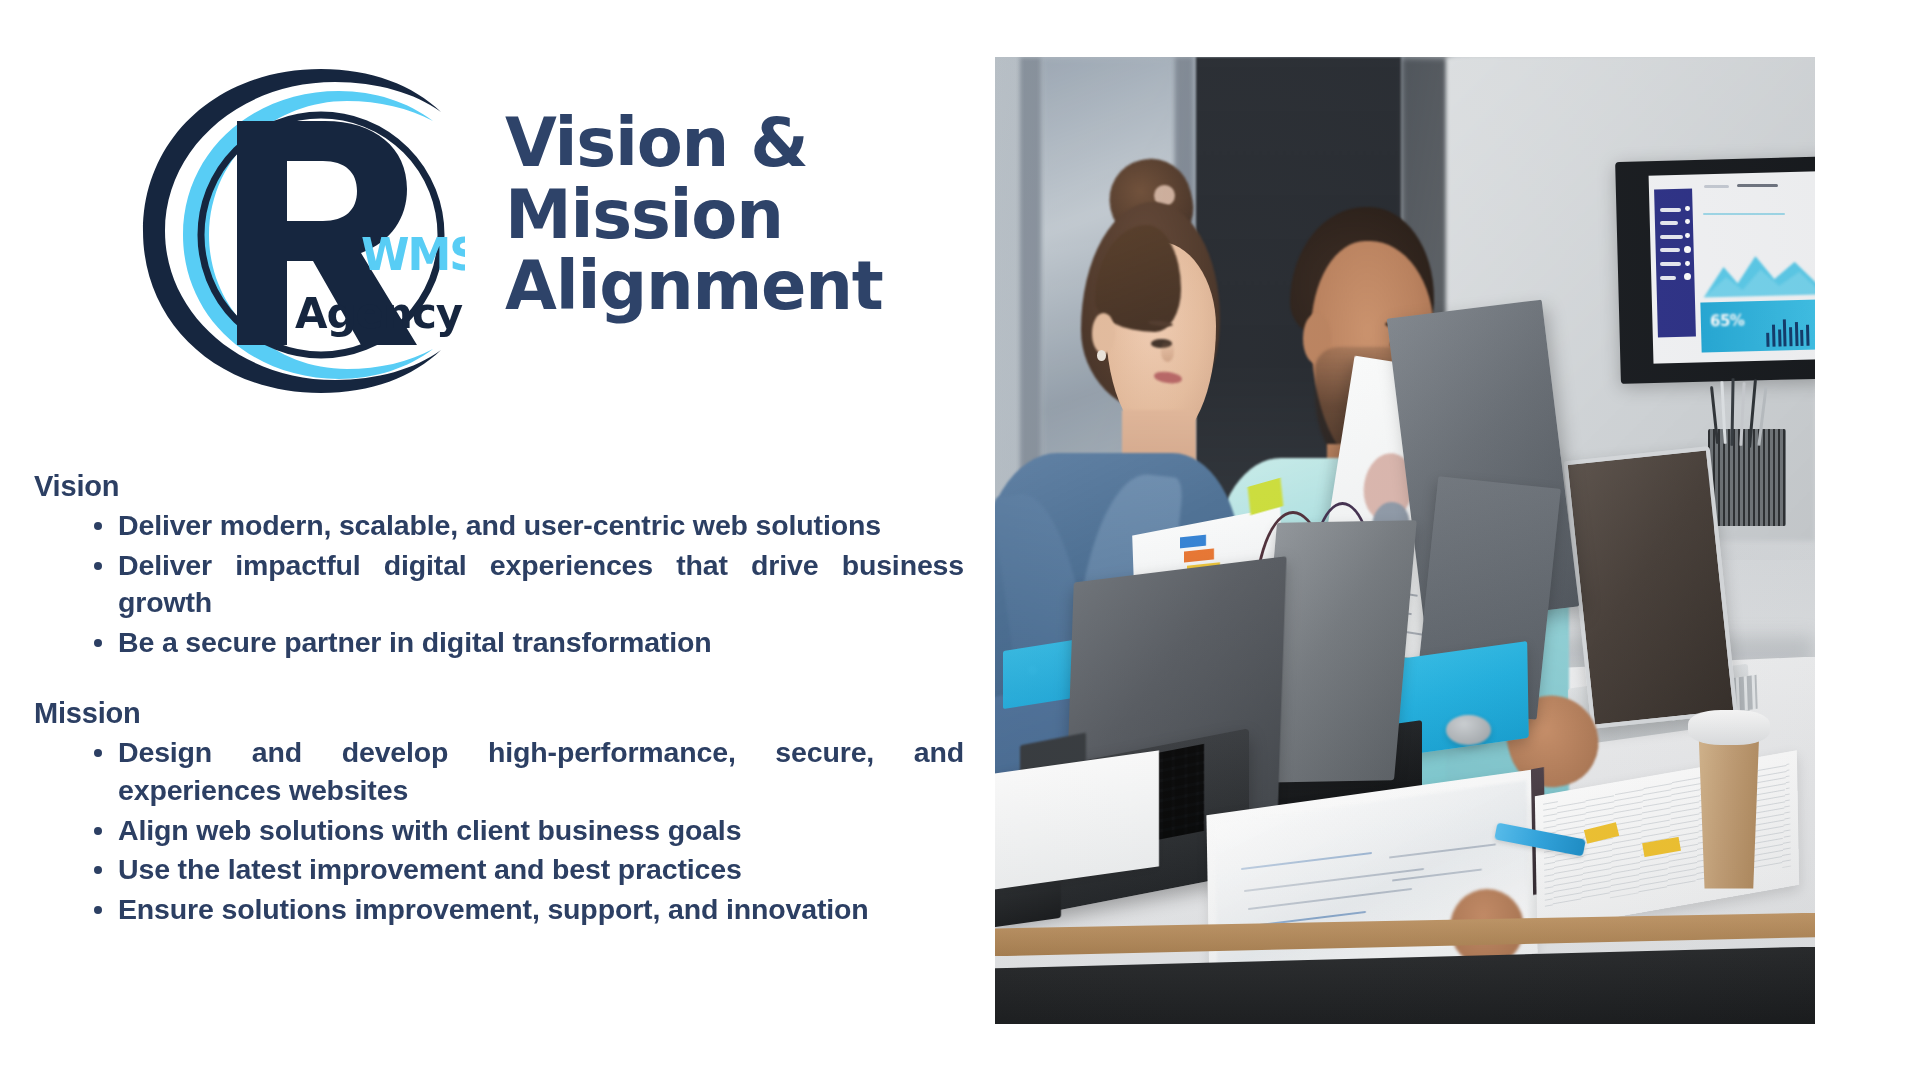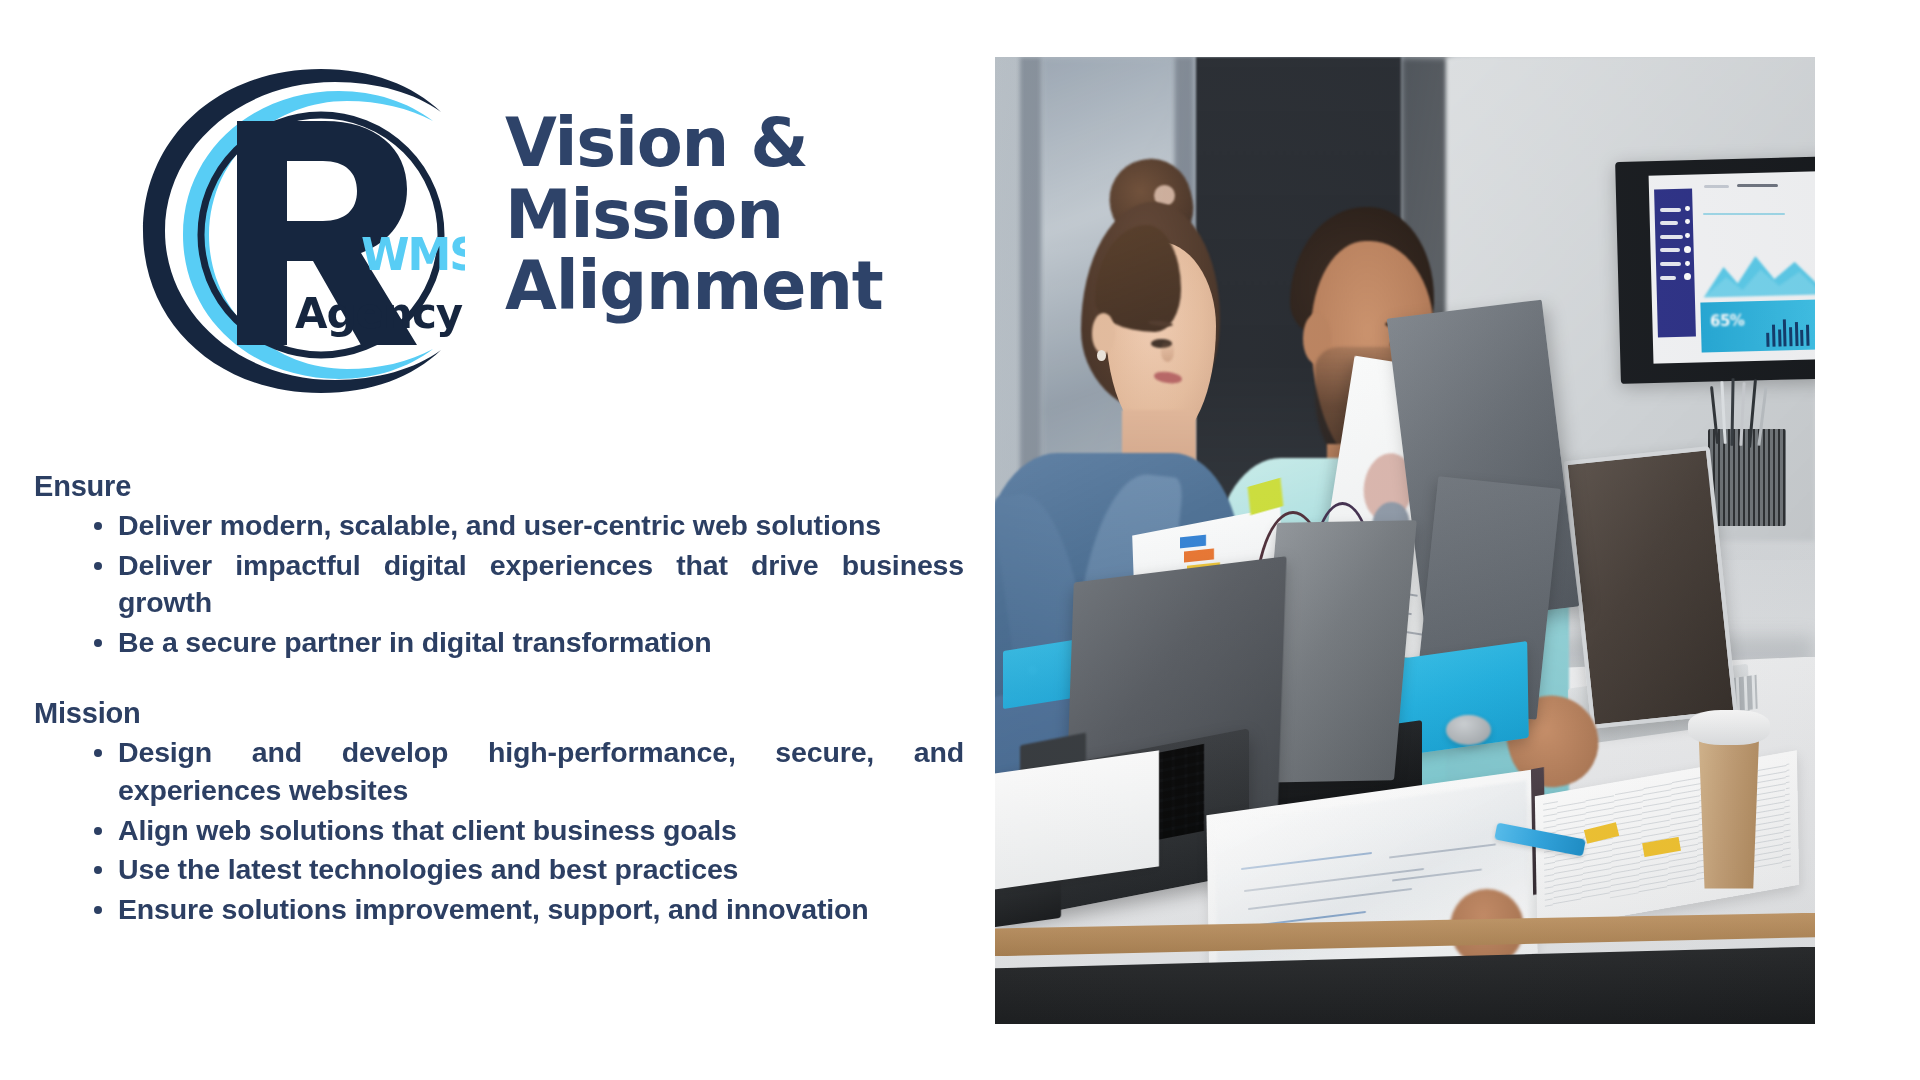--- a/index.html
+++ b/index.html
@@ -701,36 +701,36 @@
 
   <div class="title-block">
     <div class="title-line">Vision &amp;</div>
     <div class="title-line">Mission</div>
     <div class="title-line">Alignment</div>
   </div>
 
   <div class="content">
 
     <div>
-      <div class="sec-heading">Ensure</div>
+      <div class="sec-heading">Vision</div>
       <ul class="bullets">
         <li class="nowrap">Deliver modern, scalable, and user-centric web solutions</li>
         <li>Deliver impactful digital experiences that drive business growth</li>
         <li class="nowrap">Be a secure partner in digital transformation</li>
       </ul>
     </div>
 
     <div class="gap-block"></div>
 
     <div>
       <div class="sec-heading">Mission</div>
       <ul class="bullets">
         <li>Design and develop high-performance, secure, and experiences websites</li>
-        <li class="nowrap">Align web solutions that client business goals</li>
-        <li class="nowrap">Use the latest technologies and best practices</li>
+        <li class="nowrap">Align web solutions with client business goals</li>
+        <li class="nowrap">Use the latest improvement and best practices</li>
         <li class="nowrap">Ensure solutions improvement, support, and innovation</li>
       </ul>
     </div>
   </div>
 
   <div class="photo">
 
     <div class="bg-wall"></div>
     <div class="glass-pane"></div>
     <div class="win-mullion-a"></div>

